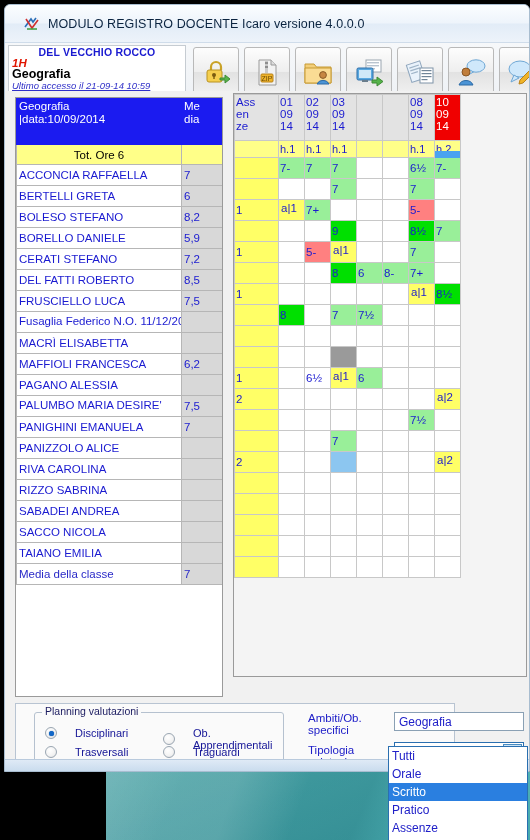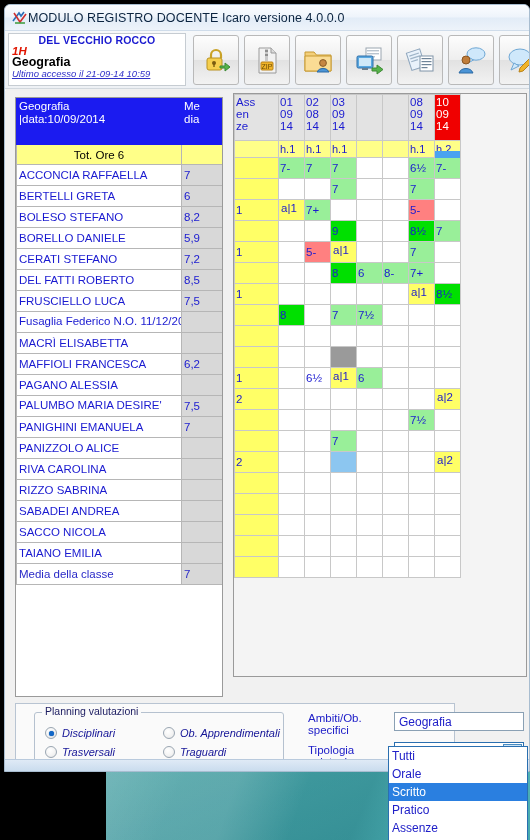--- a/index.html
+++ b/index.html
@@ -25,24 +25,24 @@
   
   .window {
     position: absolute; left: 4px; top: 4px; width: 526px; height: 768px;
     background: #f0f0f0;
     border: 1px solid #a8bdd0;
     border-radius: 6px 6px 0 0;
     box-shadow: 0 0 0 1px rgba(255,255,255,0.6) inset;
     overflow: hidden;
   }
   .titlebar {
-    height: 26px;
+    height: 38px;
     background: linear-gradient(to bottom, #fbfdff 0%, #eef4fb 48%, #e2ecf7 52%, #edf3fa 100%);
     border-bottom: 1px solid #cfdcea;
-    display: flex; align-items: center; gap: 0; padding-left: 7px;
+    display: flex; align-items: center; gap: 8px; padding-left: 19px;
     border-radius: 5px 5px 0 0;
   }
   .app-logo { width: 16px; height: 16px; flex: 0 0 16px; }
   .title-text {
     font-size: 12.5px; color: #0b2440; white-space: nowrap; letter-spacing: 0.1px;
   }
 
   
   .toolbar {
     height: 58px;
@@ -128,21 +128,21 @@
     background: #fafafa; border: 1px solid #b8c4d2;
   }
   .fieldset {
     position: absolute; left: 18px; top: 8px; width: 250px; height: 52px;
     border: 1px solid #b5c1cf; border-radius: 3px;
   }
   .fs-legend {
     position: absolute; left: 7px; top: -8px; background: #fafafa; padding: 0 3px;
     font-size: 10.5px; color: #1b1b60;
   }
-  .radio-row { position: absolute; font-size: 11px; color: #141496; display:flex; align-items:center; gap:5px;font-style:italic;}
+  .radio-row { position: absolute; font-size: 11px; color: #141496; display:flex; align-items:center; gap:18px;}
   .radio {
     width: 12px; height: 12px; border-radius: 50%;
     background: radial-gradient(circle at 40% 35%, #ffffff 0%, #f2f2f2 60%, #dcdcdc 100%);
     border: 1px solid #9aa6b2; position: relative; flex: 0 0 12px;
   }
   .radio.on::after {
     content:""; position:absolute; left:2.5px; top:2.5px; width:5px; height:5px; border-radius:50%;
     background:#1167c8; box-shadow: 0 0 1px #0b4f9f;
   }
 
@@ -379,21 +379,21 @@
         <table class="grid">
           <tbody id="grid-body">
               <tr class="ghdr">
                 <td class="c-ass">Ass
 en
 ze</td>
                 <td class="c-day">01
 09
 14</td>
                 <td class="c-day">02
-08
+09
 14</td>
                 <td class="c-day">03
 09
 14</td>
                 <td class="c-day"></td>
                 <td class="c-day"></td>
                 <td class="c-day">08
 09
 14</td>
                 <td class="c-day today">10

